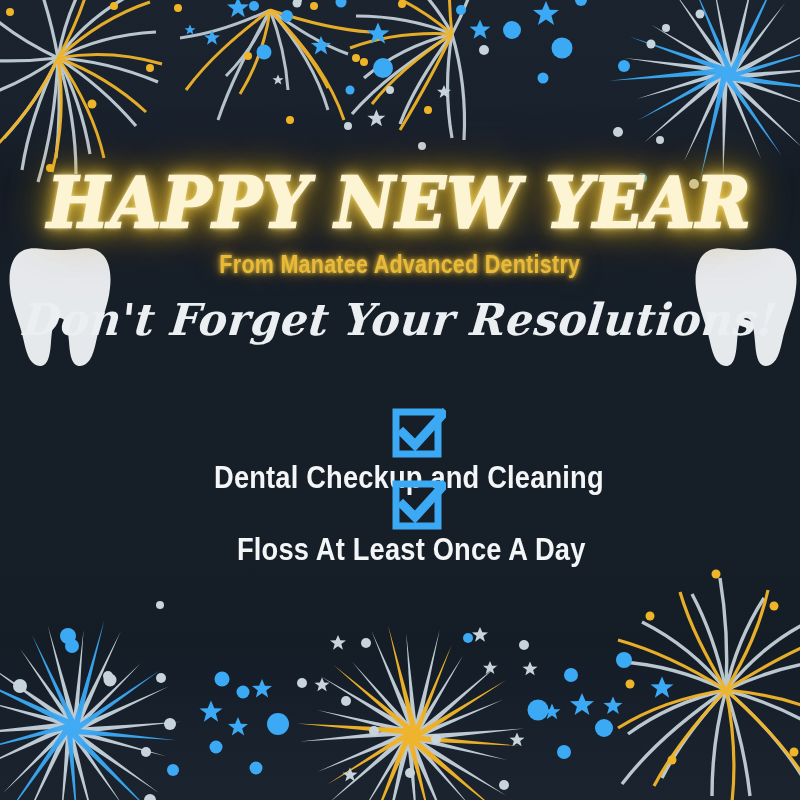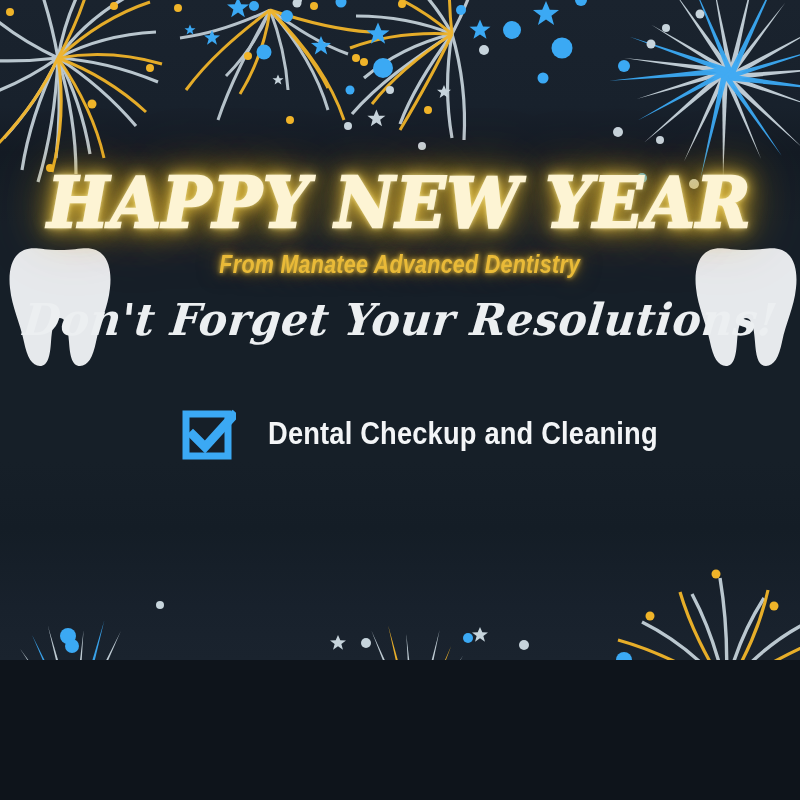--- a/index.html
+++ b/index.html
@@ -1,18 +1,18 @@
 <!DOCTYPE html>
 <html><head>
 <meta charset="utf-8">
 <style>
   html,body{margin:0;padding:0;background:#0e141b;}
   #poster{
     position:relative;
-    width:800px;height:660px;
+    width:800px;height:800px;
     overflow:hidden;
     background:#701a75;
     font-family:"Liberation Sans", sans-serif;
     user-select:none;
   }
   
   .bg-grad{
     position:absolute;inset:0;
     background:
       linear-gradient(180deg,#1a232e 0%,#18212c 16%,#131b24 23%,#161f28 34%,#161f28 70%,#141d26 80%,#18212c 92%,#1a232e 100%);
@@ -43,21 +43,21 @@
        0 0 6px #fff3b0,
        0 0 14px #f6d24c,
        0 0 26px rgba(235,186,46,.95),
        0 0 46px rgba(214,160,20,.75),
        0 0 74px rgba(190,140,10,.45);
     transform:scaleX(.93);
     white-space:nowrap;
   }
   .subline-wrap{
     position:absolute;left:0;right:0;top:250px;
-    text-align:center;z-index:5;font-style:italic;
+    text-align:center;z-index:5;
   }
   .subline{
     display:inline-block;
     font-family:"Liberation Sans", sans-serif;
     font-weight:700;
     font-size:25px;
     letter-spacing:.3px;
     color:#e9ba38;
     transform:scaleX(.86);
     text-shadow:
@@ -87,20 +87,21 @@
   
   .checklist{
     position:absolute;
     left:182px;top:406px;
     z-index:5;
   }
   .check-row{
     display:flex;align-items:center;
     height:56px;
     margin-bottom:16px;
+    flex-direction:column;
   }
   .check-row:last-child{margin-bottom:0;}
   .checkbox{
     width:54px;height:52px;flex:0 0 54px;
     position:relative;
   }
   .checkbox svg{display:block;}
   .check-label{
     margin-left:32px;
     font-family:"Liberation Sans", sans-serif;
@@ -542,16 +543,25 @@
       <span class="checkbox">
         <svg width="54" height="52" viewBox="0 0 54 52" xmlns="http://www.w3.org/2000/svg">
           <rect x="4" y="6" width="42" height="42" fill="none" stroke="#3ba9f4" stroke-width="7"></rect>
           <path d="M11 27 L23 39 L51 8" fill="none" stroke="#3ba9f4" stroke-width="9" stroke-linecap="square" stroke-linejoin="miter"></path>
         </svg>
       </span>
       <span class="check-label">Dental Checkup and Cleaning</span>
     </div>
 
 
+    <div class="check-row">
+      <span class="checkbox">
+        <svg width="54" height="52" viewBox="0 0 54 52" xmlns="http://www.w3.org/2000/svg">
+          <rect x="4" y="6" width="42" height="42" fill="none" stroke="#3ba9f4" stroke-width="7"></rect>
+          <path d="M11 27 L23 39 L51 8" fill="none" stroke="#3ba9f4" stroke-width="9" stroke-linecap="square" stroke-linejoin="miter"></path>
+        </svg>
+      </span>
+      <span class="check-label">Floss At Least Once A Day</span>
+    </div>
 
   </div>
 
 </div>
 
 </body></html>

